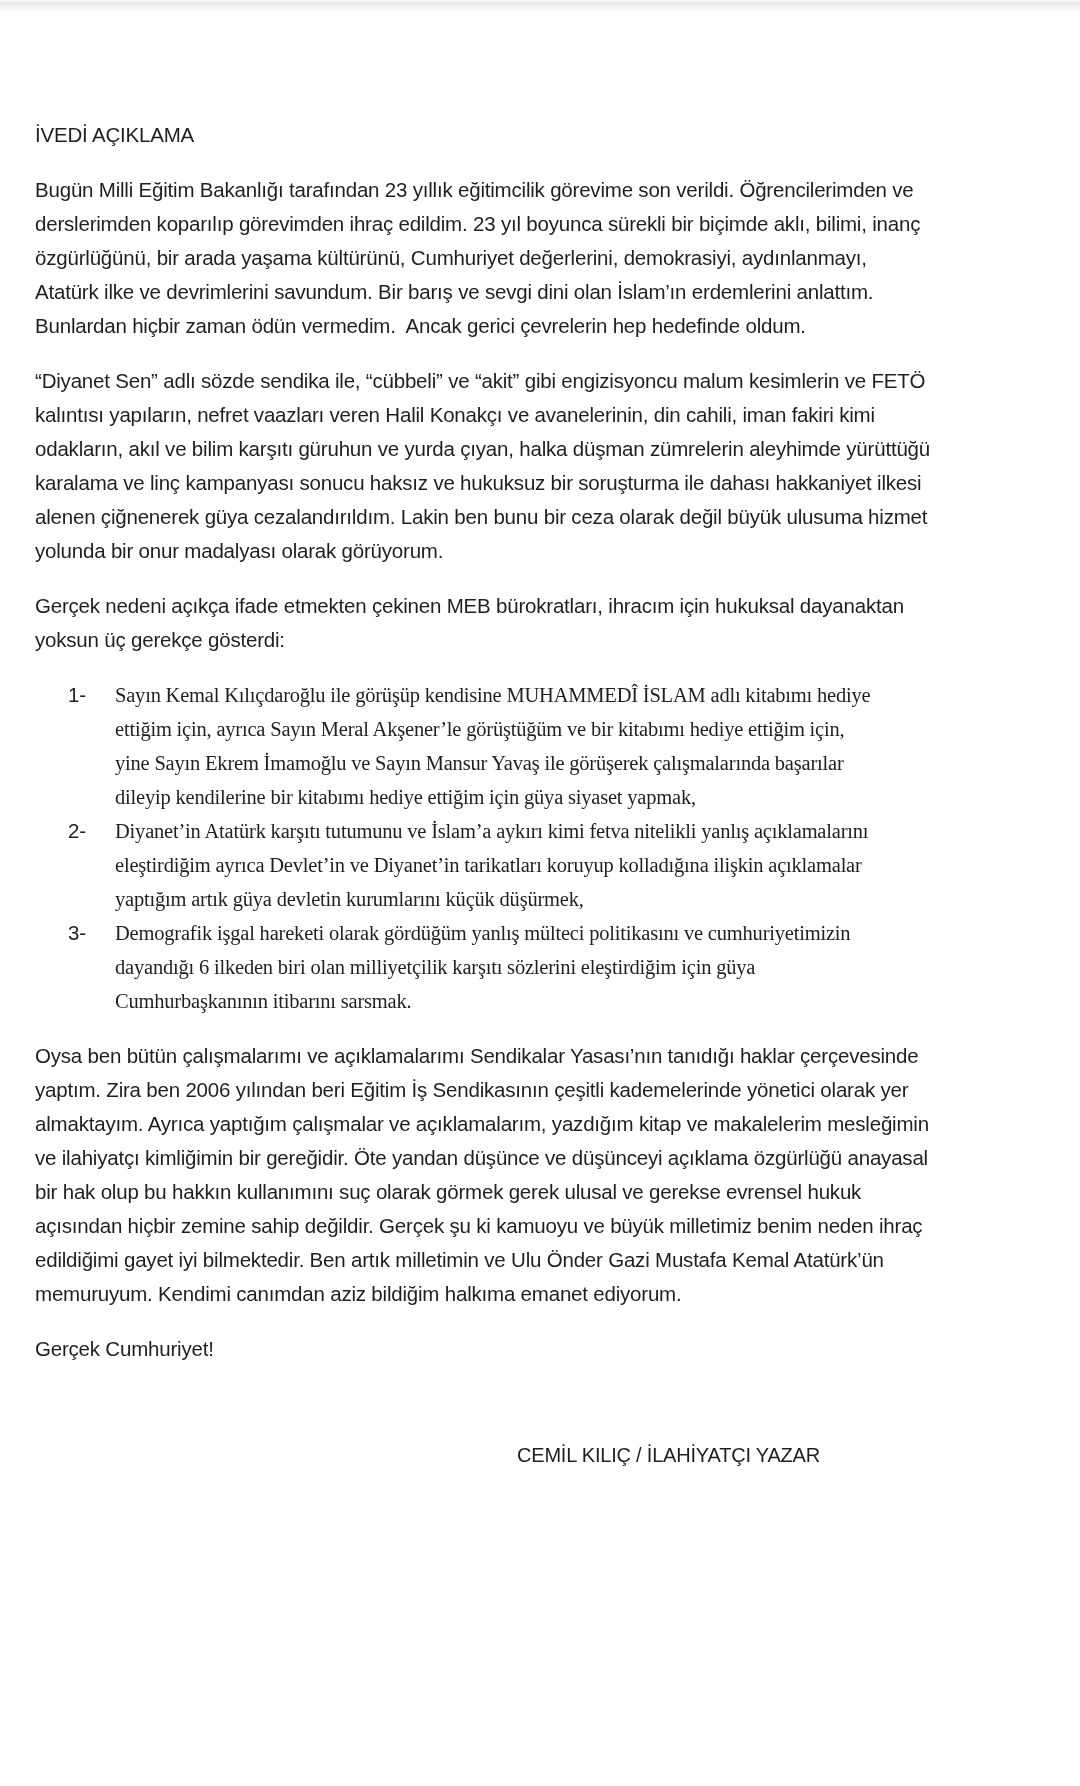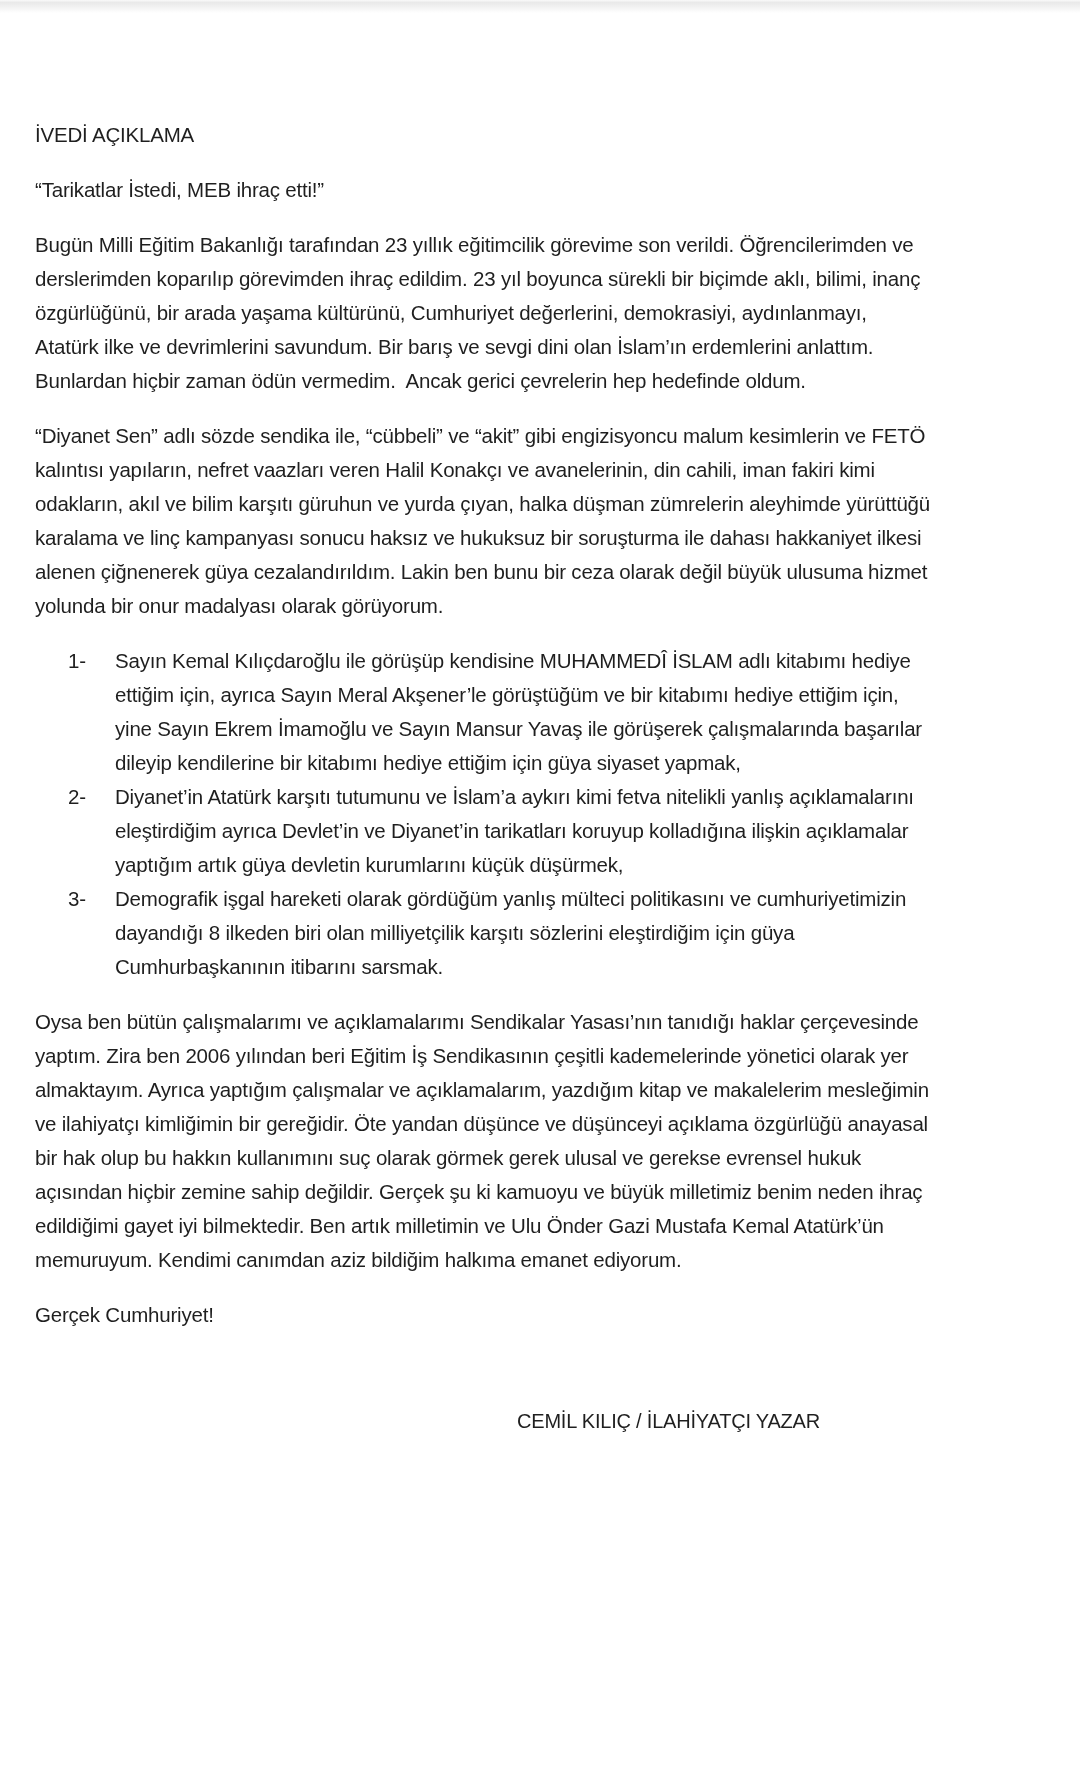--- a/index.html
+++ b/index.html
@@ -45,72 +45,74 @@
     display: flex;
     align-items: flex-start;
   }
   .list-num {
     flex: 0 0 47px;
     white-space: pre;
   }
   .list-text {
     flex: 1 1 auto;
     white-space: pre;
+    font-family: Liberation Serif, serif;
   }
   .signature {
     margin: 72px 0 13px 0;
     padding-left: 482px;
     font-size: 20px;
     letter-spacing: -0.2px;
     white-space: pre;
   }
 </style>
 </head>
 <body>
 
 <div class="top-fade"></div>
 
 <div class="doc">
 
   <p class="doc-title">İVEDİ AÇIKLAMA</p>
 
-  <p class="doc-subtitle">“Tarikatlar İstedi, MEB ihraç etti!”</p>
 
   <p class="para">Bugün Milli Eğitim Bakanlığı tarafından 23 yıllık eğitimcilik görevime son verildi. Öğrencilerimden ve
 derslerimden koparılıp görevimden ihraç edildim. 23 yıl boyunca sürekli bir biçimde aklı, bilimi, inanç
 özgürlüğünü, bir arada yaşama kültürünü, Cumhuriyet değerlerini, demokrasiyi, aydınlanmayı,
 Atatürk ilke ve devrimlerini savundum. Bir barış ve sevgi dini olan İslam’ın erdemlerini anlattım.
 Bunlardan hiçbir zaman ödün vermedim.  Ancak gerici çevrelerin hep hedefinde oldum.</p>
 
   <p class="para">“Diyanet Sen” adlı sözde sendika ile, “cübbeli” ve “akit” gibi engizisyoncu malum kesimlerin ve FETÖ
 kalıntısı yapıların, nefret vaazları veren Halil Konakçı ve avanelerinin, din cahili, iman fakiri kimi
 odakların, akıl ve bilim karşıtı güruhun ve yurda çıyan, halka düşman zümrelerin aleyhimde yürüttüğü
 karalama ve linç kampanyası sonucu haksız ve hukuksuz bir soruşturma ile dahası hakkaniyet ilkesi
 alenen çiğnenerek güya cezalandırıldım. Lakin ben bunu bir ceza olarak değil büyük ulusuma hizmet
 yolunda bir onur madalyası olarak görüyorum.</p>
 
+  <p class="para">Gerçek nedeni açıkça ifade etmekten çekinen MEB bürokratları, ihracım için hukuksal dayanaktan
+yoksun üç gerekçe gösterdi:</p>
 
   <div class="list">
     <div class="list-item">
       <span class="list-num">1-</span>
       <span class="list-text">Sayın Kemal Kılıçdaroğlu ile görüşüp kendisine MUHAMMEDÎ İSLAM adlı kitabımı hediye
 ettiğim için, ayrıca Sayın Meral Akşener’le görüştüğüm ve bir kitabımı hediye ettiğim için,
 yine Sayın Ekrem İmamoğlu ve Sayın Mansur Yavaş ile görüşerek çalışmalarında başarılar
 dileyip kendilerine bir kitabımı hediye ettiğim için güya siyaset yapmak,</span>
     </div>
     <div class="list-item">
       <span class="list-num">2-</span>
       <span class="list-text">Diyanet’in Atatürk karşıtı tutumunu ve İslam’a aykırı kimi fetva nitelikli yanlış açıklamalarını
 eleştirdiğim ayrıca Devlet’in ve Diyanet’in tarikatları koruyup kolladığına ilişkin açıklamalar
 yaptığım artık güya devletin kurumlarını küçük düşürmek,</span>
     </div>
     <div class="list-item">
       <span class="list-num">3-</span>
       <span class="list-text">Demografik işgal hareketi olarak gördüğüm yanlış mülteci politikasını ve cumhuriyetimizin
-dayandığı 8 ilkeden biri olan milliyetçilik karşıtı sözlerini eleştirdiğim için güya
+dayandığı 6 ilkeden biri olan milliyetçilik karşıtı sözlerini eleştirdiğim için güya
 Cumhurbaşkanının itibarını sarsmak.</span>
     </div>
   </div>
 
   <p class="para">Oysa ben bütün çalışmalarımı ve açıklamalarımı Sendikalar Yasası’nın tanıdığı haklar çerçevesinde
 yaptım. Zira ben 2006 yılından beri Eğitim İş Sendikasının çeşitli kademelerinde yönetici olarak yer
 almaktayım. Ayrıca yaptığım çalışmalar ve açıklamalarım, yazdığım kitap ve makalelerim mesleğimin
 ve ilahiyatçı kimliğimin bir gereğidir. Öte yandan düşünce ve düşünceyi açıklama özgürlüğü anayasal
 bir hak olup bu hakkın kullanımını suç olarak görmek gerek ulusal ve gerekse evrensel hukuk
 açısından hiçbir zemine sahip değildir. Gerçek şu ki kamuoyu ve büyük milletimiz benim neden ihraç

